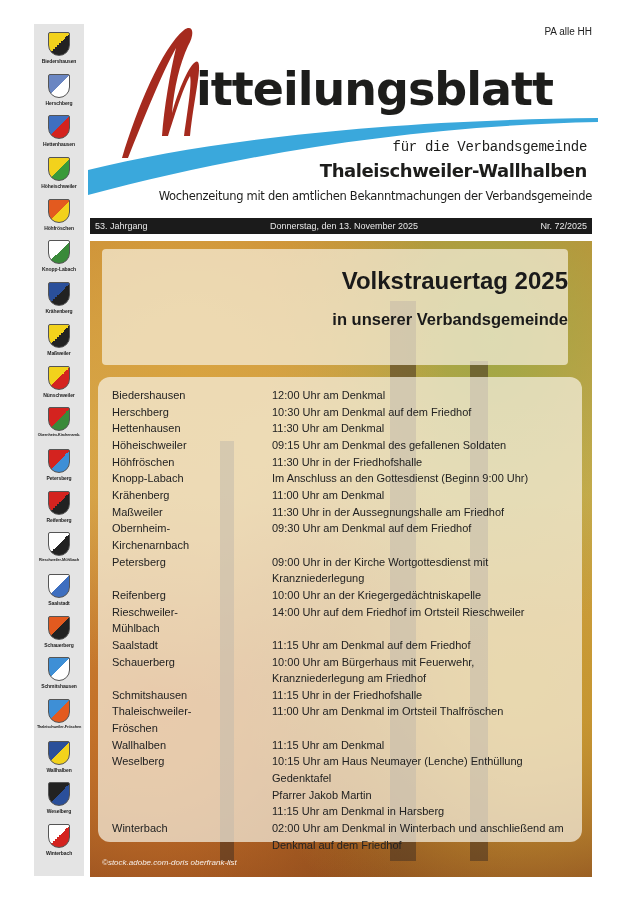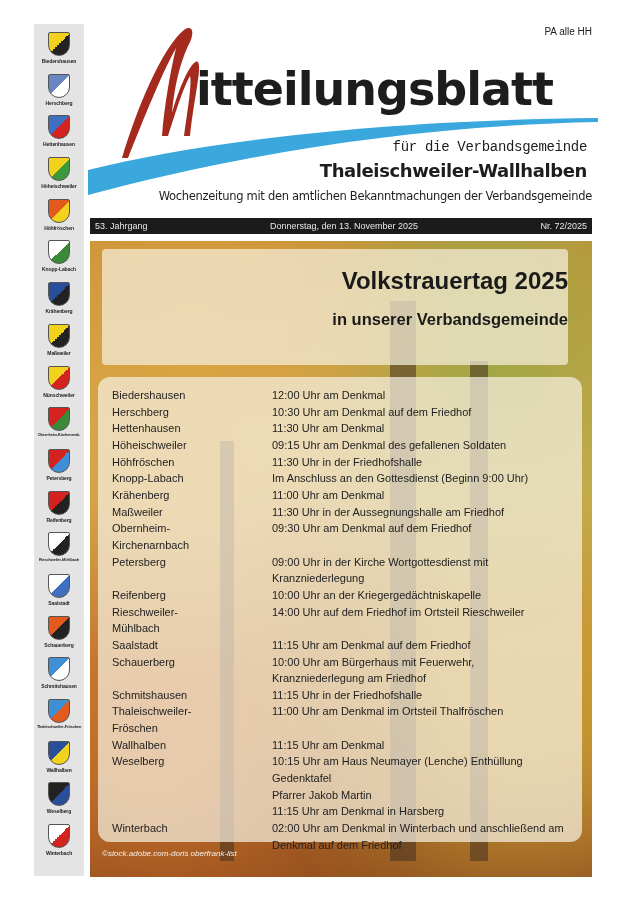--- a/index.html
+++ b/index.html
@@ -66,21 +66,21 @@
 
   .schedule-box {
     position: absolute; left: 8px; top: 136px; width: 484px; height: 465px;
     background: rgba(245,240,225,0.72); border-radius: 12px;
     padding: 10px 0 0 14px;
   }
   .row { display: flex; font-size: 11px; line-height: 16.65px; color: #222; }
   .row .place { width: 116px; flex-shrink: 0; }
   .row .desc { flex: 1; margin-left: 44px; }
   .credit {
-    position: absolute; left: 12px; bottom: 19px;
+    position: absolute; left: 12px; bottom: 10px;
     font-size: 8px; font-style: italic; color: rgba(255,255,255,0.9);
   }
 </style>
 </head>
 <body>
 
 <div class="sidebar" id="sidebar">
     <div class="crest-item">
       <div class="crest" style="background: linear-gradient(135deg, rgb(242, 210, 28) 0px, rgb(242, 210, 28) 50%, rgb(34, 34, 34) 50%, rgb(34, 34, 34) 100%);"></div>
       <div class="crest-label">Biedershausen</div>

